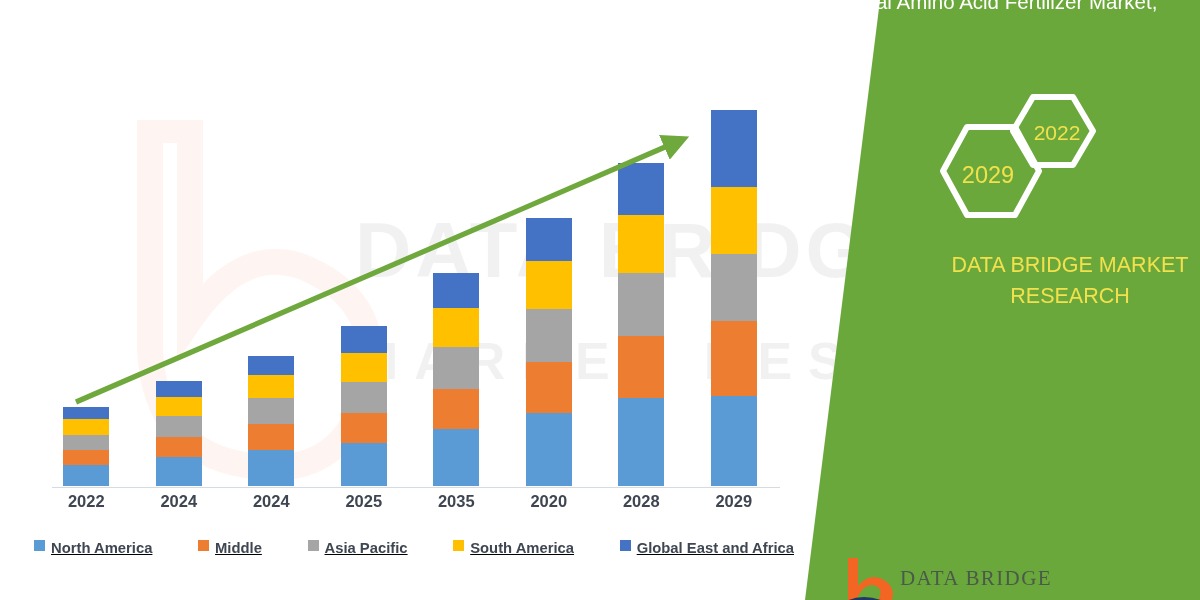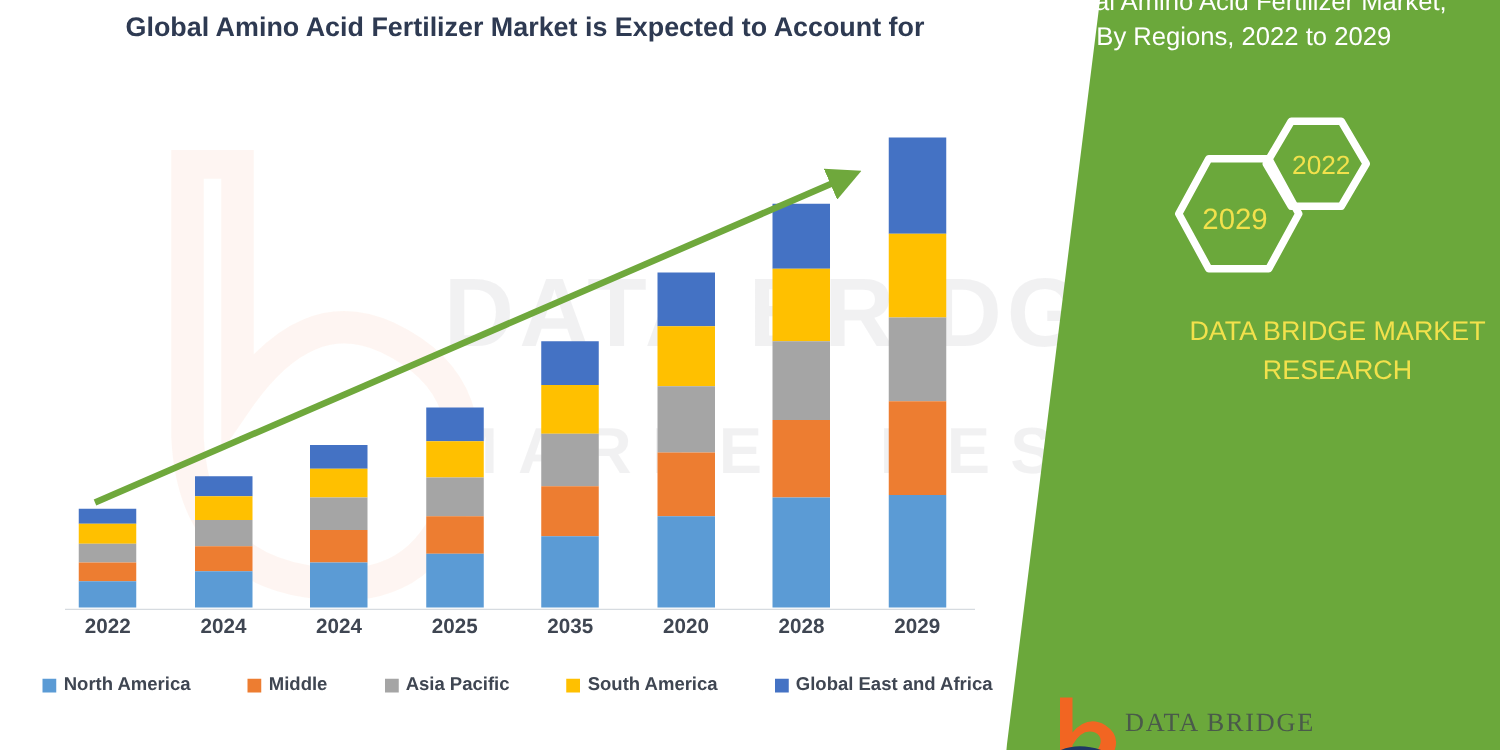--- a/index.html
+++ b/index.html
@@ -144,23 +144,23 @@
     position: absolute;
     left: 34px;
     top: 540px;
     width: 760px;
     display: flex;
     align-items: center;
     justify-content: space-between;
   }
   .legend-item {
     display: flex;
-    align-items: center;
     gap: 6px;
     white-space: nowrap;
+    text-decoration: underline;
   }
   .legend-swatch {
     width: 11px;
     height: 11px;
     flex: 0 0 11px;
   }
   .legend-label {
     font-size: 14.8px;
     font-weight: bold;
     color: #3f4652;
@@ -244,21 +244,21 @@
   <svg class="bg-logo-mark" viewBox="0 0 330 360" aria-hidden="true">
     <path d="M55 10 L95 10 L95 200 Q150 120 215 150 Q300 190 265 290 Q235 360 150 345 Q60 330 55 230 Z" fill="none" stroke="#F26522" stroke-width="26"></path>
   </svg>
 
   <div class="bg-watermark">
     <span>DATA BRIDGE</span>
     <span class="wm2">MARKET RESEARCH</span>
   </div>
 
   <div class="chart-title">
-    <span>Global Amino Acid Fertilizer Market is Expected to Account for</span><br>
+    <br>
   </div>
 
   <div class="plot-area">
     <div class="axis-line"></div>
     <div class="bars-row" id="bars-row">
         <div class="bar-col">
           <div class="bar-stack">
             <div class="seg" title="North America 2022" style="height: 21.432px; background: rgb(91, 155, 213);"></div>
             <div class="seg" title="Europe 2022" style="height: 15.04px; background: rgb(237, 125, 49);"></div>
             <div class="seg" title="Asia Pacific 2022" style="height: 15.04px; background: rgb(165, 165, 165);"></div>
@@ -372,21 +372,20 @@
       <div class="legend-item">
         <span class="legend-swatch" style="background: rgb(68, 114, 196);"></span>
         <span class="legend-label">Global East and Africa</span>
       </div>
     </div>
 
   <div class="green-panel"></div>
 
   <div class="panel-title">
     <span>Global Amino Acid Fertilizer Market,</span><br>
-    <span>By Regions, 2022 to 2029</span>
   </div>
 
   <svg class="hex-group" viewBox="0 0 230 160" aria-hidden="true">
     <polygon points="108,12 148,12 168,46 148,80 108,80 88,46" fill="none" stroke="#ffffff" stroke-width="6" stroke-linejoin="round"></polygon>
     <polygon points="42,42 90,42 114,86 90,130 42,130 18,86" fill="none" stroke="#ffffff" stroke-width="6" stroke-linejoin="round"></polygon>
   </svg>
 
   <div class="hex-label hex-label-2022">2022</div>
   <div class="hex-label hex-label-2029">2029</div>
 

